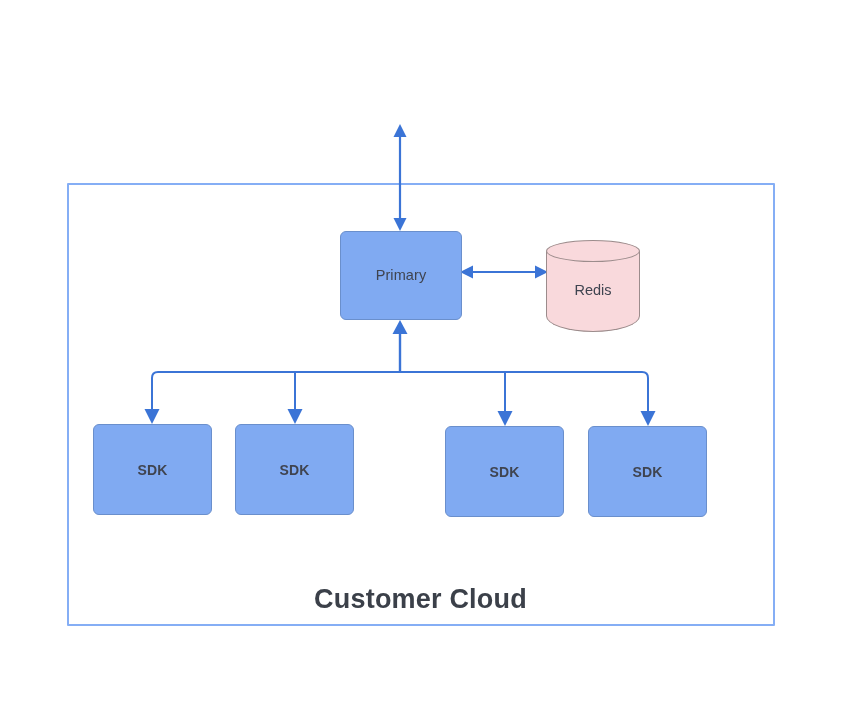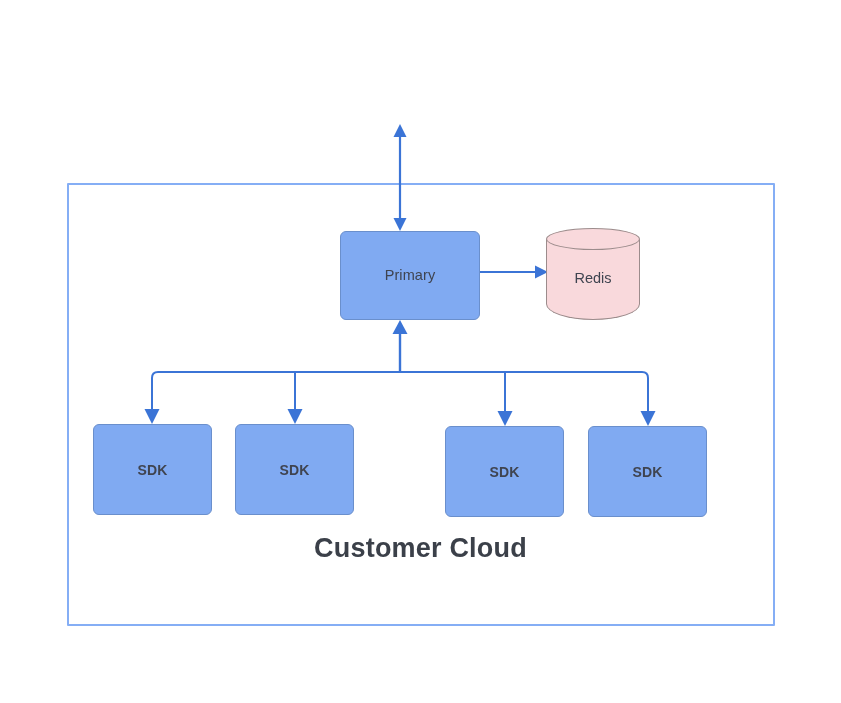--- a/index.html
+++ b/index.html
@@ -59,35 +59,35 @@
     height: 443px;
     box-sizing: border-box;
     border: 2px solid #85aef5;
     background: transparent;
     border-radius: 1px;
   }
 
   #cloud-title {
     position: absolute;
     left: 0;
-    top: 533px;
+    top: 584px;
     width: 841px;
     text-align: center;
     font-size: 27px;
     font-weight: bold;
     color: #3b4049;
     letter-spacing: 0.2px;
     user-select: none;
   }
 
   
   #redis-node {
     position: absolute;
     left: 546px;
-    top: 228px;
+    top: 240px;
     width: 114px;
     height: 92px;
   }
   #redis-node .cyl-body {
     position: absolute;
     left: 0;
     top: 11px;
     width: 94px;
     height: 81px;
     box-sizing: border-box;
@@ -179,21 +179,21 @@
     </g>
     <g>
       <path d="M152,424 L144.5,409 L159.5,409 Z" fill="#3b74d6"></path>
       <path d="M295,424 L287.5,409 L302.5,409 Z" fill="#3b74d6"></path>
       <path d="M505,426 L497.5,411 L512.5,411 Z" fill="#3b74d6"></path>
       <path d="M648,426 L640.5,411 L655.5,411 Z" fill="#3b74d6"></path>
     </g>
   </svg>
 
 
-  <div class="node box" style="left:340px; top:231px; width:140px; height:89px;">
+  <div class="node box" style="left:340px; top:231px; width:122px; height:89px;">
     <span class="box-label label-regular">Primary</span>
   </div>
 
   <div id="redis-node">
     <div class="cyl-body"></div>
     <div class="cyl-top"></div>
     <div class="cyl-text">Redis</div>
   </div>
 
   <div class="node box" style="left:93px; top:424px; width:119px; height:91px;">

